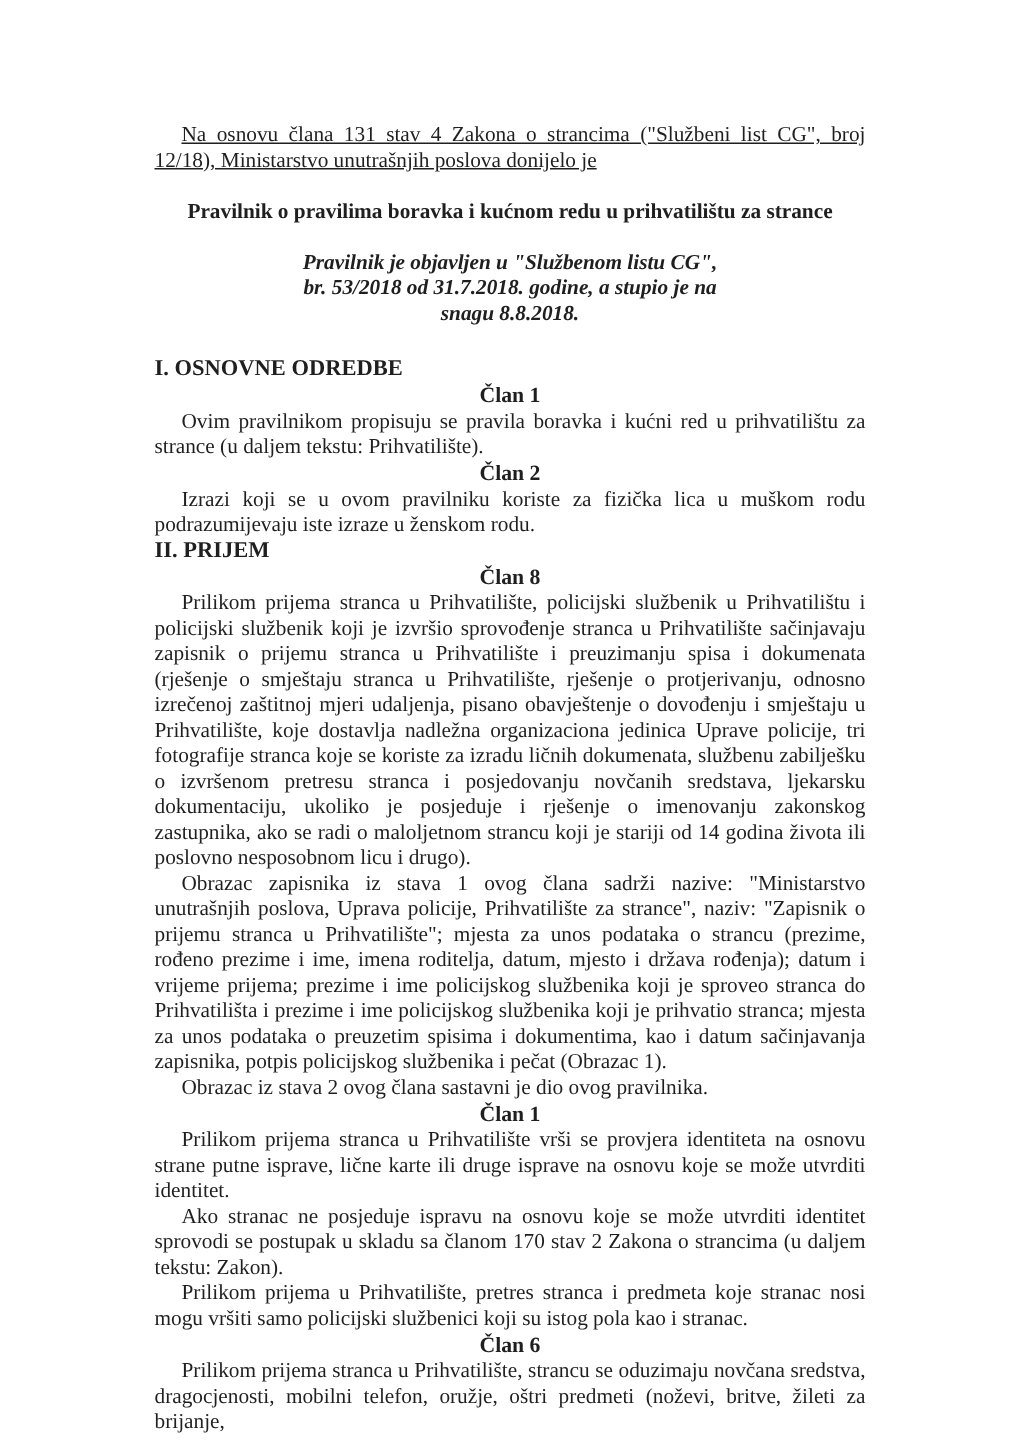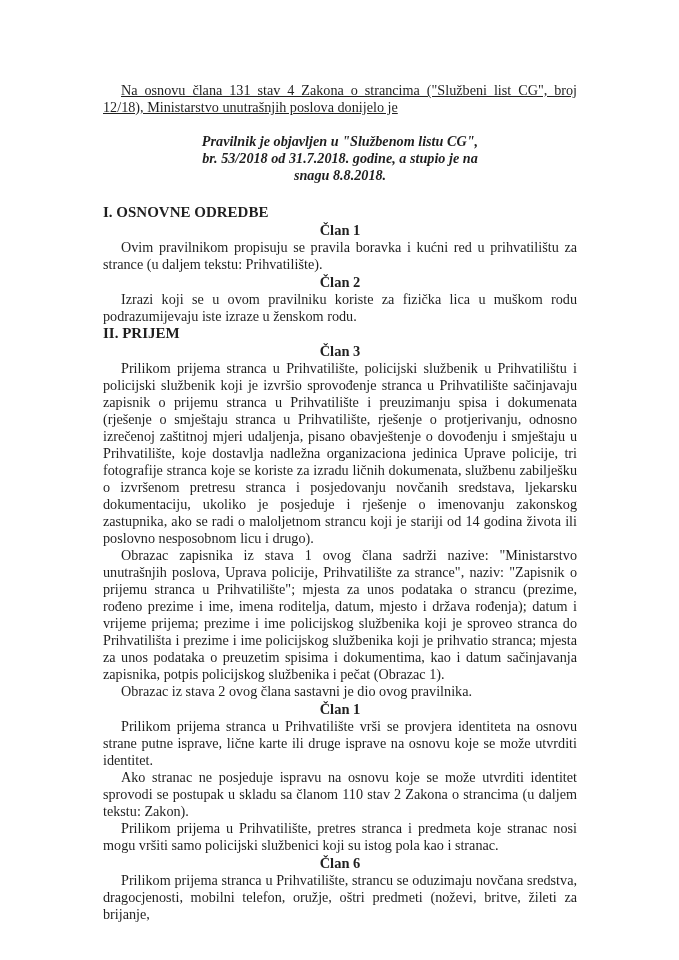--- a/index.html
+++ b/index.html
@@ -15,35 +15,36 @@
   .pub { font-weight: bold; font-style: italic; text-align: center; text-indent: 0; width: 280px; margin: 0 auto 20px auto; }
   .section { font-weight: bold; text-align: left; text-indent: 0; font-size: 15px; }
   .article { font-weight: bold; text-align: center; text-indent: 0; font-size: 14.5px; line-height: 18px; }
   .gap { margin-top: 6px; }
 </style>
 </head>
 <body>
 
 <div class="page">
   <p class="intro">Na osnovu člana 131 stav 4 Zakona o strancima ("Službeni list CG", broj 12/18), Ministarstvo unutrašnjih poslova donijelo je</p>
+  <p class="title">Pravilnik o pravilima boravka i kućnom redu u prihvatilištu za strance</p>
   <p class="pub">Pravilnik je objavljen u "Službenom listu CG", br. 53/2018 od 31.7.2018. godine, a stupio je na snagu 8.8.2018.</p>
 
   <p class="section">I. OSNOVNE ODREDBE</p>
   <p class="article">Član 1</p>
   <p>Ovim pravilnikom propisuju se pravila boravka i kućni red u prihvatilištu za strance (u daljem tekstu: Prihvatilište).</p>
   <p class="article">Član 2</p>
   <p>Izrazi koji se u ovom pravilniku koriste za fizička lica u muškom rodu podrazumijevaju iste izraze u ženskom rodu.</p>
 
   <p class="section">II. PRIJEM</p>
-  <p class="article">Član 3</p>
+  <p class="article">Član 8</p>
   <p>Prilikom prijema stranca u Prihvatilište, policijski službenik u Prihvatilištu i policijski službenik koji je izvršio sprovođenje stranca u Prihvatilište sačinjavaju zapisnik o prijemu stranca u Prihvatilište i preuzimanju spisa i dokumenata (rješenje o smještaju stranca u Prihvatilište, rješenje o protjerivanju, odnosno izrečenoj zaštitnoj mjeri udaljenja, pisano obavještenje o dovođenju i smještaju u Prihvatilište, koje dostavlja nadležna organizaciona jedinica Uprave policije, tri fotografije stranca koje se koriste za izradu ličnih dokumenata, službenu zabilješku o izvršenom pretresu stranca i posjedovanju novčanih sredstava, ljekarsku dokumentaciju, ukoliko je posjeduje i rješenje o imenovanju zakonskog zastupnika, ako se radi o maloljetnom strancu koji je stariji od 14 godina života ili poslovno nesposobnom licu i drugo).</p>
   <p>Obrazac zapisnika iz stava 1 ovog člana sadrži nazive: "Ministarstvo unutrašnjih poslova, Uprava policije, Prihvatilište za strance", naziv: "Zapisnik o prijemu stranca u Prihvatilište"; mjesta za unos podataka o strancu (prezime, rođeno prezime i ime, imena roditelja, datum, mjesto i država rođenja); datum i vrijeme prijema; prezime i ime policijskog službenika koji je sproveo stranca do Prihvatilišta i prezime i ime policijskog službenika koji je prihvatio stranca; mjesta za unos podataka o preuzetim spisima i dokumentima, kao i datum sačinjavanja zapisnika, potpis policijskog službenika i pečat (Obrazac 1).</p>
   <p>Obrazac iz stava 2 ovog člana sastavni je dio ovog pravilnika.</p>
 
   <p class="article">Član 1</p>
   <p>Prilikom prijema stranca u Prihvatilište vrši se provjera identiteta na osnovu strane putne isprave, lične karte ili druge isprave na osnovu koje se može utvrditi identitet.</p>
-  <p>Ako stranac ne posjeduje ispravu na osnovu koje se može utvrditi identitet sprovodi se postupak u skladu sa članom 110 stav 2 Zakona o strancima (u daljem tekstu: Zakon).</p>
+  <p>Ako stranac ne posjeduje ispravu na osnovu koje se može utvrditi identitet sprovodi se postupak u skladu sa članom 170 stav 2 Zakona o strancima (u daljem tekstu: Zakon).</p>
 
   <p>Prilikom prijema u Prihvatilište, pretres stranca i predmeta koje stranac nosi mogu vršiti samo policijski službenici koji su istog pola kao i stranac.</p>
 
   <p class="article">Član 6</p>
   <p>Prilikom prijema stranca u Prihvatilište, strancu se oduzimaju novčana sredstva, dragocjenosti, mobilni telefon, oružje, oštri predmeti (noževi, britve, žileti za brijanje,</p>
 </div>
 
 </body></html>

